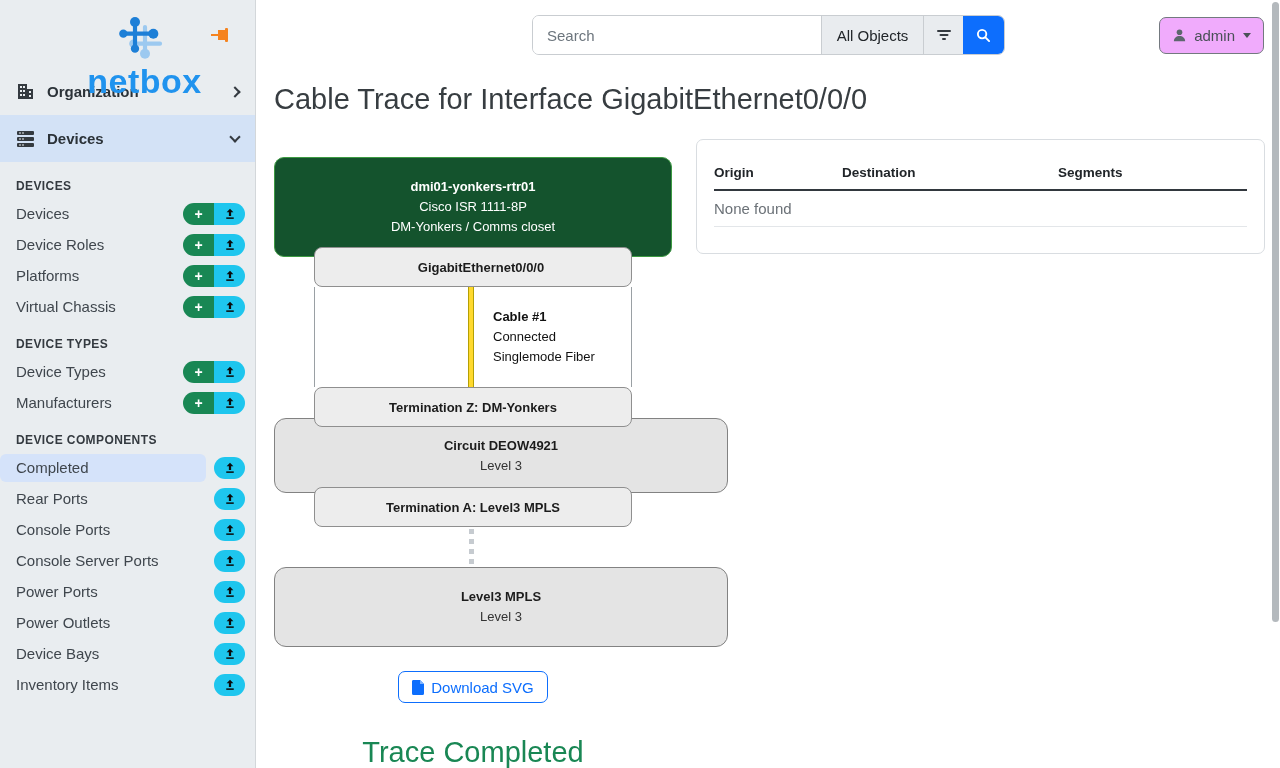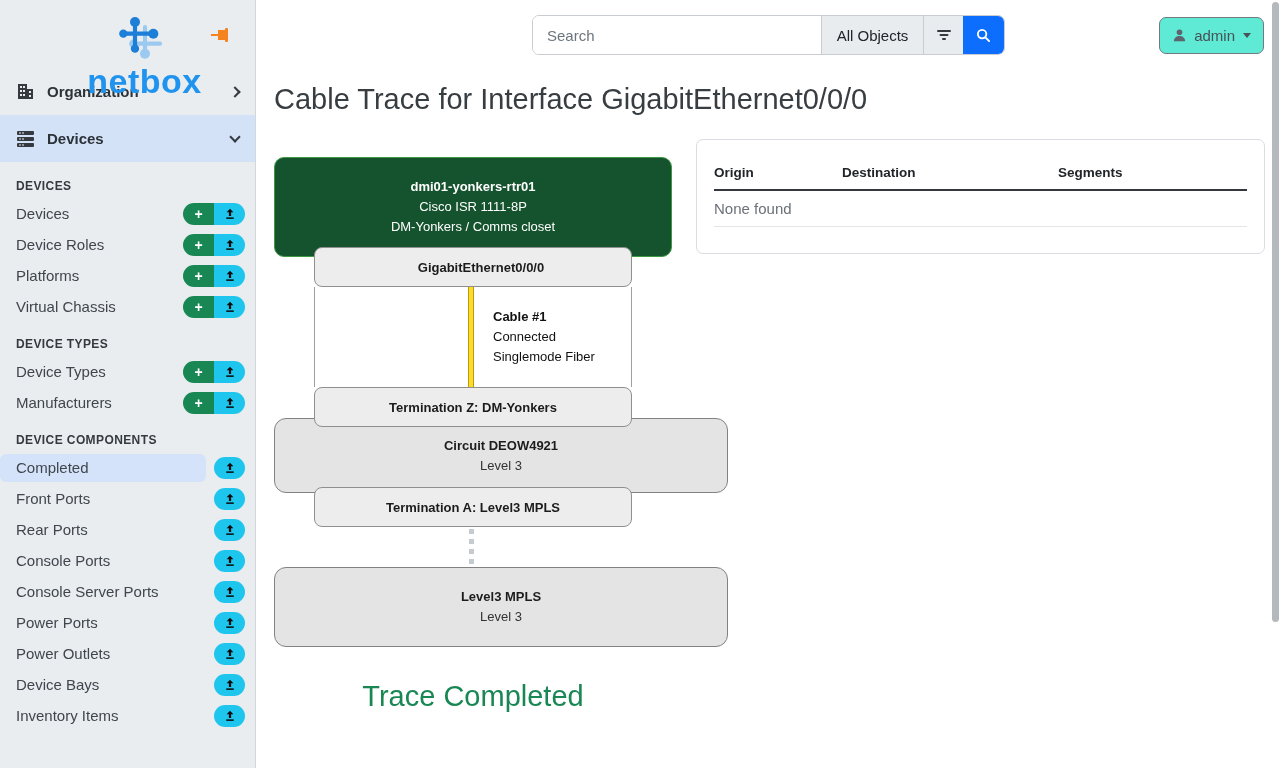--- a/index.html
+++ b/index.html
@@ -38,21 +38,21 @@
   .search-group { display:flex; height:40px; border:1px solid #c9cdd1; border-radius:7px; overflow:hidden; background:#fff; }
   .search-input { width:288px; border:none; outline:none; font-size:15px; padding:0 14px;
     font-family:"Liberation Sans", sans-serif; color:#212529; }
   .search-input::placeholder { color:#6c757d; }
   .search-scope { width:102px; background:#e9ecef; border-left:1px solid #c9cdd1;
     display:flex; align-items:center; justify-content:center; font-size:15px; color:#212529; cursor:pointer; }
   .filter-btn { width:40px; background:#e9ecef; border-left:1px solid #c9cdd1;
     display:flex; align-items:center; justify-content:center; cursor:pointer; }
   .search-btn { width:41px; background:#0d6efd; display:flex; align-items:center; justify-content:center; cursor:pointer; }
   .user-menu { position:absolute; right:16px; top:17px; height:37px; border:1px solid #73797f;
-    border-radius:7px; display:flex; align-items:center; padding:0 12px; cursor:pointer; background:#5eead4; }
+    border-radius:7px; display:flex; align-items:center; padding:0 12px; cursor:pointer; background:#f0abfc; }
   .user-menu .uname { font-size:15px; color:#495057; margin:0 8px 0 7px; }
   .caret-down { width:0; height:0; border-left:4px solid transparent; border-right:4px solid transparent;
     border-top:5px solid #495057; }
 
   .page-title { font-size:29px; font-weight:400; color:#373d41; margin:13px 0 0 17px; }
 
   .content-row { display:flex; margin-top:23px; padding-left:17px; }
   .trace-col { width:398px; flex:none; margin-top:18px; }
 
   
@@ -286,33 +286,20 @@
           <span class="mini-btn import solo">
             <svg width="12" height="12" viewBox="0 0 16 16" fill="#0b0b0b">
               <path d="M8 1l4.5 4.5h-3v5h-3v-5h-3z"></path>
               <rect x="3" y="12.5" width="10" height="2"></rect>
             </svg>
           </span>
         </div>
     </div>
     <div class="menu-row">
       <div class="menu-label-wrap">
-        <span class="menu-label">Front Ports</span>
-        </div>
-      <div class="btn-pair">
-          <span class="mini-btn import solo">
-            <svg width="12" height="12" viewBox="0 0 16 16" fill="#0b0b0b">
-              <path d="M8 1l4.5 4.5h-3v5h-3v-5h-3z"></path>
-              <rect x="3" y="12.5" width="10" height="2"></rect>
-            </svg>
-          </span>
-        </div>
-    </div>
-    <div class="menu-row">
-      <div class="menu-label-wrap">
         <span class="menu-label">Rear Ports</span>
         </div>
       <div class="btn-pair">
           <span class="mini-btn import solo">
             <svg width="12" height="12" viewBox="0 0 16 16" fill="#0b0b0b">
               <path d="M8 1l4.5 4.5h-3v5h-3v-5h-3z"></path>
               <rect x="3" y="12.5" width="10" height="2"></rect>
             </svg>
           </span>
         </div>
@@ -463,20 +450,29 @@
         <div class="abs slot-box term-a">Termination A: Level3 MPLS</div>
 
         <div class="abs dash-line"></div>
 
         <div class="abs big-gray far-end">
           <div class="t1">Level3 MPLS</div>
           <div class="t2">Level 3</div>
         </div>
       </div>
 
+      <div class="download-row">
+        <button class="download-btn">
+          <svg width="12" height="15" viewBox="0 0 12 15">
+            <path d="M1 0h7l4 4v9.5a1.5 1.5 0 0 1-1.5 1.5h-9A1.5 1.5 0 0 1 0 13.5v-12A1.5 1.5 0 0 1 1 0z" fill="#0d6efd"></path>
+            <path d="M8 0l4 4H8z" fill="#7fb3fe"></path>
+          </svg>
+          <span>Download SVG</span>
+        </button>
+      </div>
 
       <div class="trace-status">Trace Completed</div>
     </div>
 
     <div class="related-card">
       <table class="rp-table">
         <thead>
           <tr>
             <th class="c-origin">Origin</th>
             <th class="c-dest">Destination</th>

